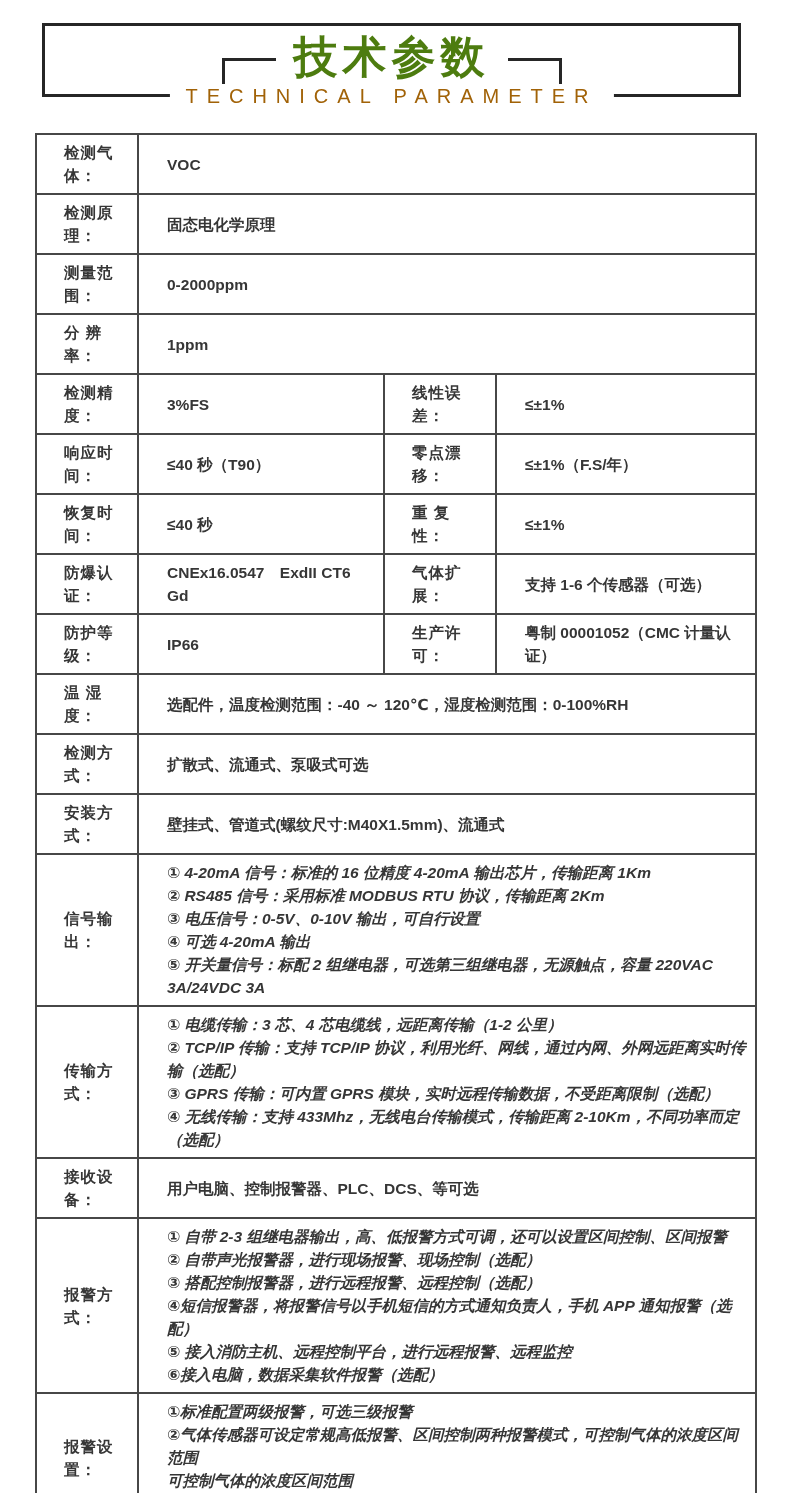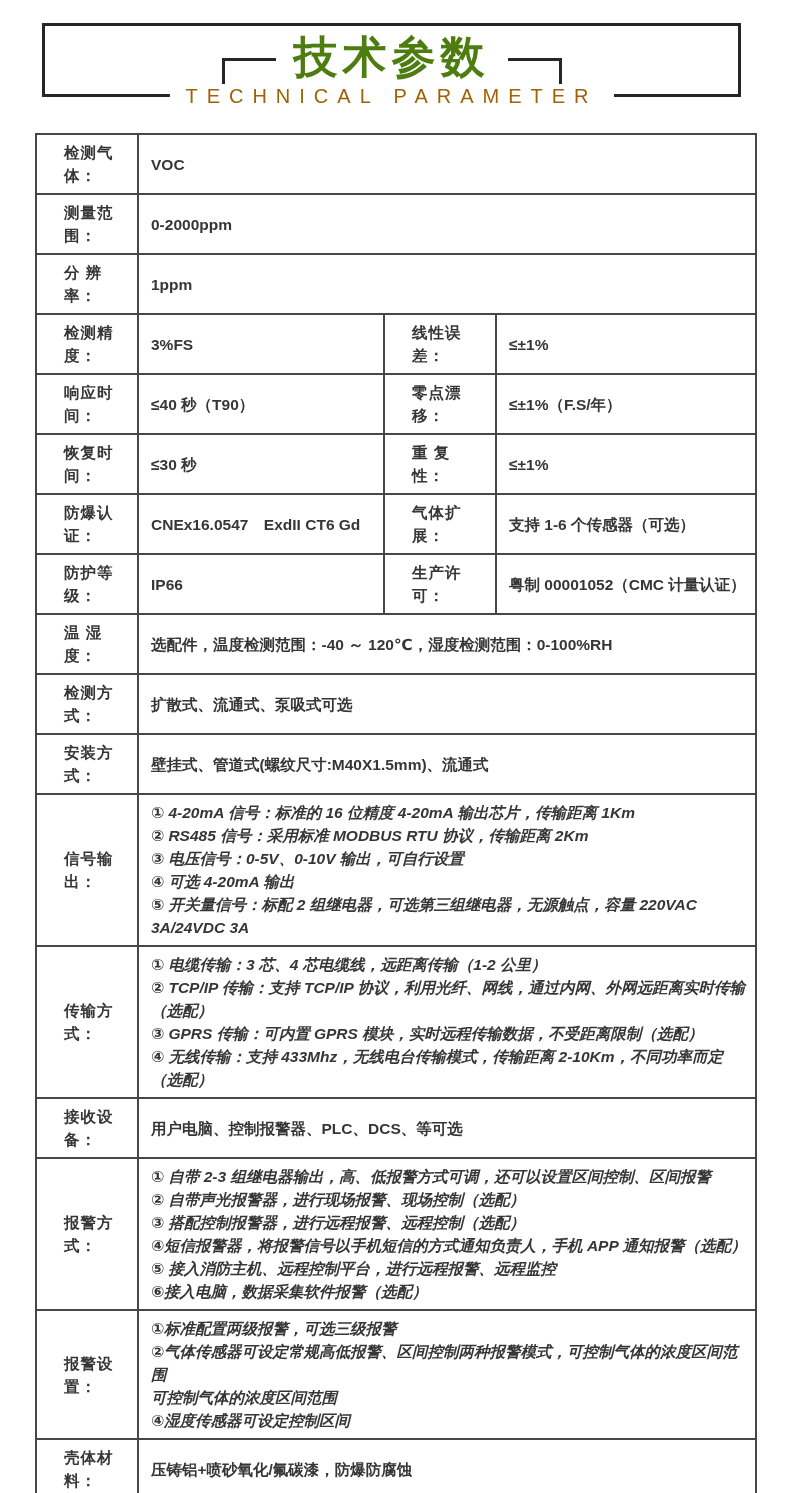--- a/index.html
+++ b/index.html
@@ -29,21 +29,21 @@
     position:absolute;left:35px;top:133px;width:720px;
     border-collapse:collapse;table-layout:fixed;
   }
   .spec-table td{
     border:2px solid #474747;
     font-size:15.5px;font-weight:bold;color:#363636;
     padding:6px 8px;line-height:23px;vertical-align:middle;
     word-break:break-word;
   }
   td.lbl{padding-left:27px;letter-spacing:1px;}
-  td.val{padding-left:12px;margin-top:32px;}
+  td.val{padding-left:28px;margin-top:32px;}
   td.val div{min-height:23px;font-style:italic;}
 </style>
 </head>
 <body>
 
 <div class="page">
 
   <div class="header-box">
     <div class="title-row">
       <span class="bracket bracket-left"></span>
@@ -59,20 +59,24 @@
         <col style="width:246px">
         <col style="width:112px">
         <col style="width:260px">
     </colgroup>
     <tbody>
       <tr>
         <td class="lbl">检测气体：</td>
         <td class="val" colspan="3">VOC</td>
       </tr>
       <tr>
+        <td class="lbl">检测原理：</td>
+        <td class="val" colspan="3">固态电化学原理</td>
+      </tr>
+      <tr>
         <td class="lbl">测量范围：</td>
         <td class="val" colspan="3">0-2000ppm</td>
       </tr>
       <tr>
         <td class="lbl">分 辨 率：</td>
         <td class="val" colspan="3">1ppm</td>
       </tr>
       <tr>
         <td class="lbl">检测精度：</td>
         <td class="val">3%FS</td>
@@ -80,21 +84,21 @@
         <td class="val">≤±1%</td>
       </tr>
       <tr>
         <td class="lbl">响应时间：</td>
         <td class="val">≤40 秒（T90）</td>
         <td class="lbl">零点漂移：</td>
         <td class="val">≤±1%（F.S/年）</td>
       </tr>
       <tr>
         <td class="lbl">恢复时间：</td>
-        <td class="val">≤30 秒</td>
+        <td class="val">≤40 秒</td>
         <td class="lbl">重 复 性：</td>
         <td class="val">≤±1%</td>
       </tr>
       <tr>
         <td class="lbl">防爆认证：</td>
         <td class="val">CNEx16.0547　ExdII CT6 Gd</td>
         <td class="lbl">气体扩展：</td>
         <td class="val">支持 1-6 个传感器（可选）</td>
       </tr>
       <tr>

